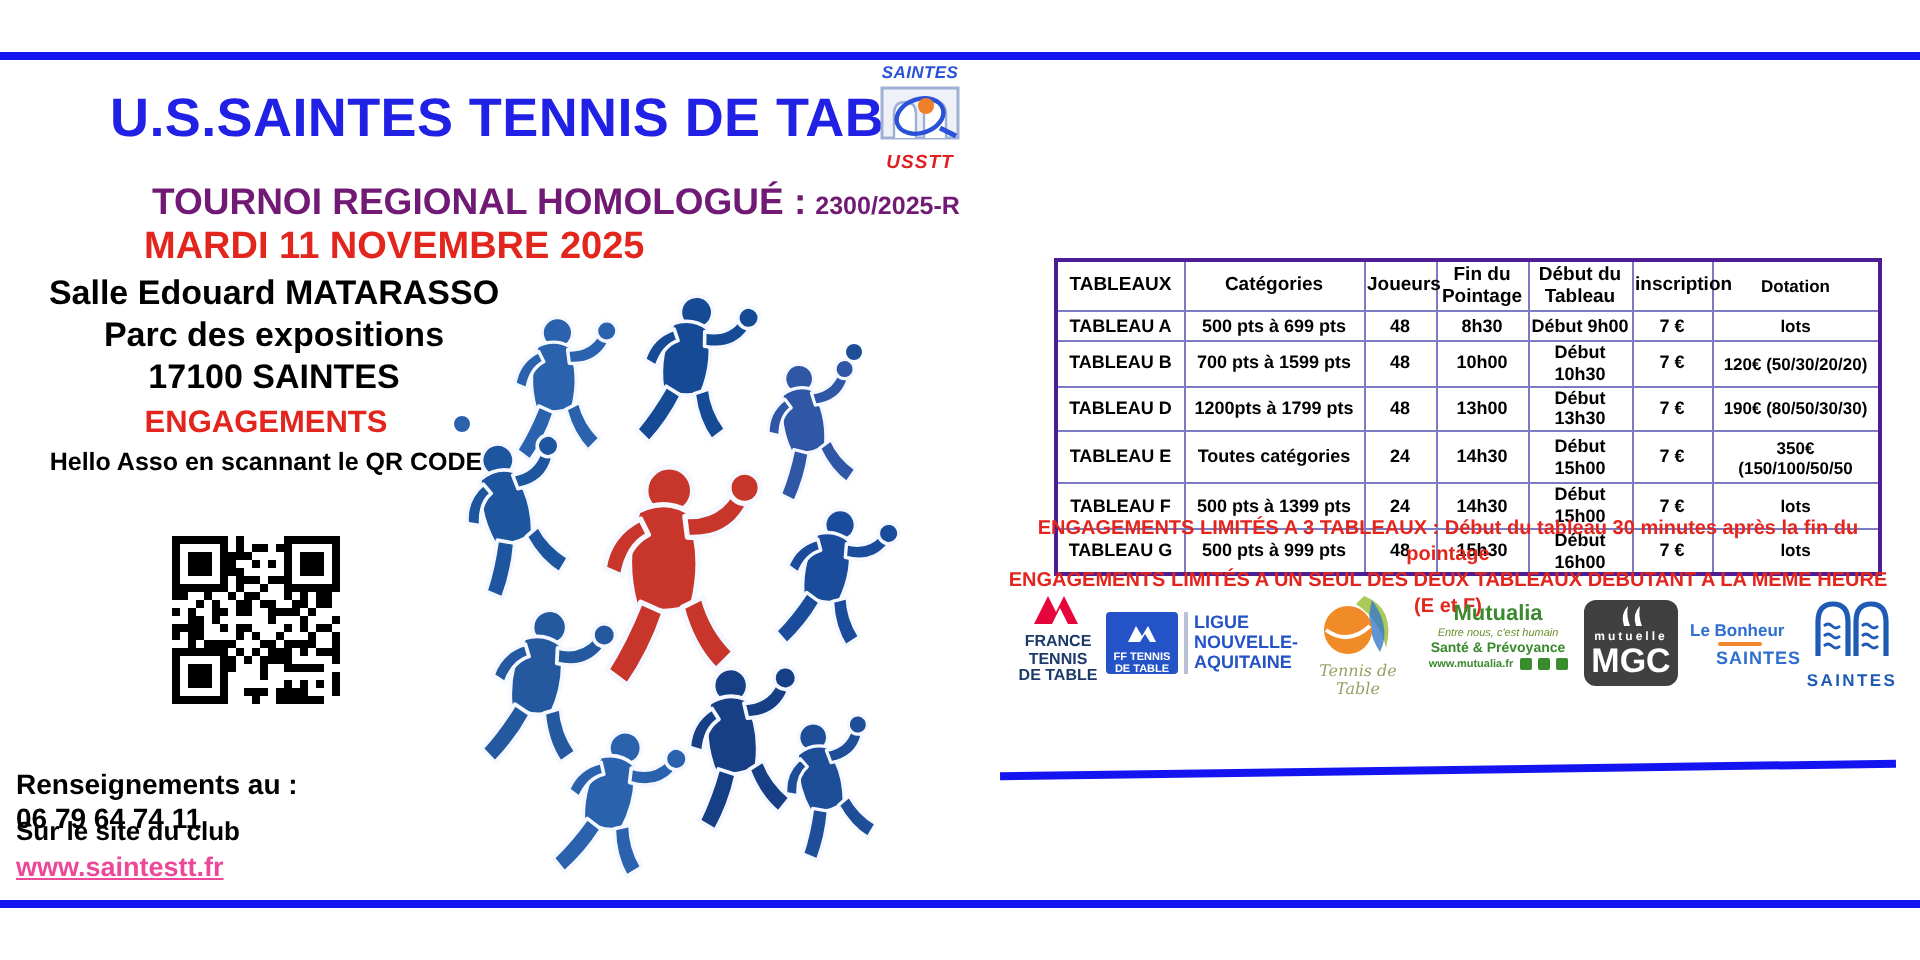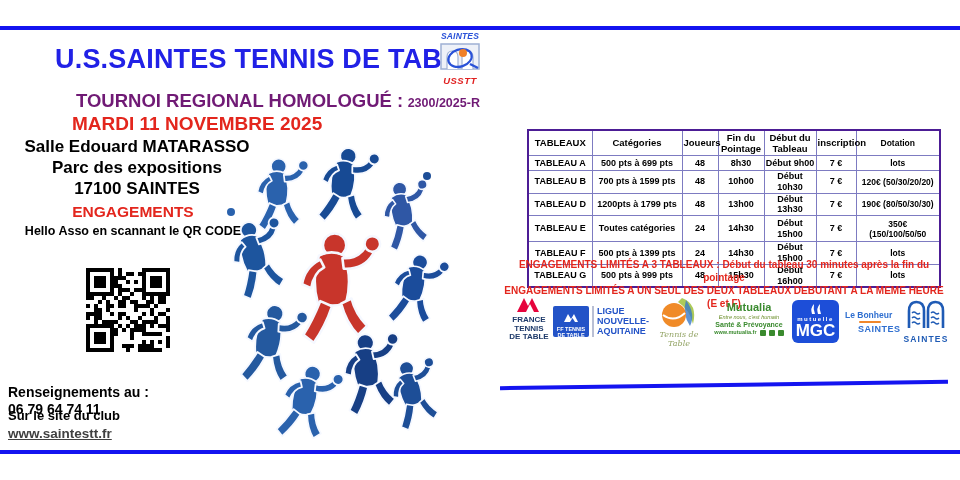--- a/index.html
+++ b/index.html
@@ -22,21 +22,21 @@
   .tourn-label{font-size:18.5px;}
   .tourn-ref{font-size:12.5px;}
   .event-date{left:72px;top:113px;color:#e3261d;font-weight:800;font-size:19px;white-space:nowrap;}
   .venue{left:12px;top:136px;width:250px;text-align:center;font-weight:800;font-size:17px;line-height:21px;}
   .eng-block{left:8px;top:203px;width:250px;text-align:center;}
   .eng-title{color:#e3261d;font-weight:800;font-size:15.5px;margin-bottom:3px;}
   .eng-line{font-weight:800;font-size:12.5px;line-height:14.5px;}
   .qr-wrap{left:86px;top:268px;width:88px;height:88px;background:#fff;}
   .site-block{left:8px;top:368px;width:250px;text-align:left;margin-top:40px;}
   .site-label{font-weight:800;font-size:13px;}
-  .site-url{display:inline-block;margin-top:3px;font-weight:800;font-size:13.5px;color:#404040;text-decoration:underline;}
+  .site-url{display:inline-block;margin-top:3px;font-weight:800;font-size:13.5px;color:#ec4899;text-decoration:underline;}
   .contact-block{left:8px;top:384px;width:250px;text-align:left;font-weight:800;font-size:14px;line-height:17px;}
 
   
   .club-logo{left:436px;top:31px;width:48px;height:56px;text-align:center;}
   .club-logo .city{font-size:8.5px;font-weight:800;font-style:italic;color:#2a52d8;letter-spacing:.2px;}
   .club-logo .club{font-size:9.5px;font-weight:800;font-style:italic;color:#e02020;letter-spacing:.5px;}
 
   
   .players{left:215px;top:140px;}
 
@@ -67,21 +67,21 @@
   .ligue{left:597px;top:306px;}
   .ligue .t{font-size:9px;line-height:10px;font-weight:800;color:#2353c7;}
   .comite{left:648px;top:296px;width:62px;text-align:center;}
   .comite .script{font-family:"DejaVu Serif",serif;font-style:italic;font-size:8px;color:#93a465;margin-top:-6px;}
   .mutualia{left:708px;top:301px;width:82px;text-align:center;}
   .mutualia .name{font-size:11px;font-weight:800;color:#3a8a2e;}
   .mutualia .tag{font-size:5.5px;font-style:italic;color:#6b8f2a;margin-top:1px;}
   .mutualia .sub{font-size:7px;font-weight:800;color:#3a8a2e;margin-top:1px;}
   .mutualia .url{font-size:5.5px;font-weight:bold;color:#3a8a2e;margin-top:1px;}
   .soc{display:inline-block;width:6px;height:6px;background:#3a8a2e;border-radius:1px;margin-left:1.5px;vertical-align:middle;}
-  .mgc{left:792px;top:300px;width:47px;height:43px;background:#1d4ed8;border-radius:6px;
+  .mgc{left:792px;top:300px;width:47px;height:43px;background:#404040;border-radius:6px;
     text-align:center;color:#fff;overflow:hidden;}
   .mgc .flames{height:10px;}
   .mgc .top{font-size:6px;letter-spacing:1.5px;font-weight:bold;margin-top:-2px;}
   .mgc .name{font-size:17px;font-weight:800;line-height:17px;}
   .bonheur{left:845px;top:310px;width:60px;}
   .bonheur .l1{font-size:8.5px;font-weight:800;color:#2f6fd0;}
   .bonheur .orange-squig{height:2px;width:22px;background:#f0872a;margin:1px 0 1px 14px;border-radius:2px;}
   .bonheur .l2{font-size:9px;font-weight:800;color:#2f6fd0;letter-spacing:.5px;margin-left:13px;}
   .ville{left:903px;top:299px;width:46px;text-align:center;}
   .ville .name{font-size:8.5px;font-weight:800;color:#1f5bb5;letter-spacing:1.2px;margin-top:1px;}

